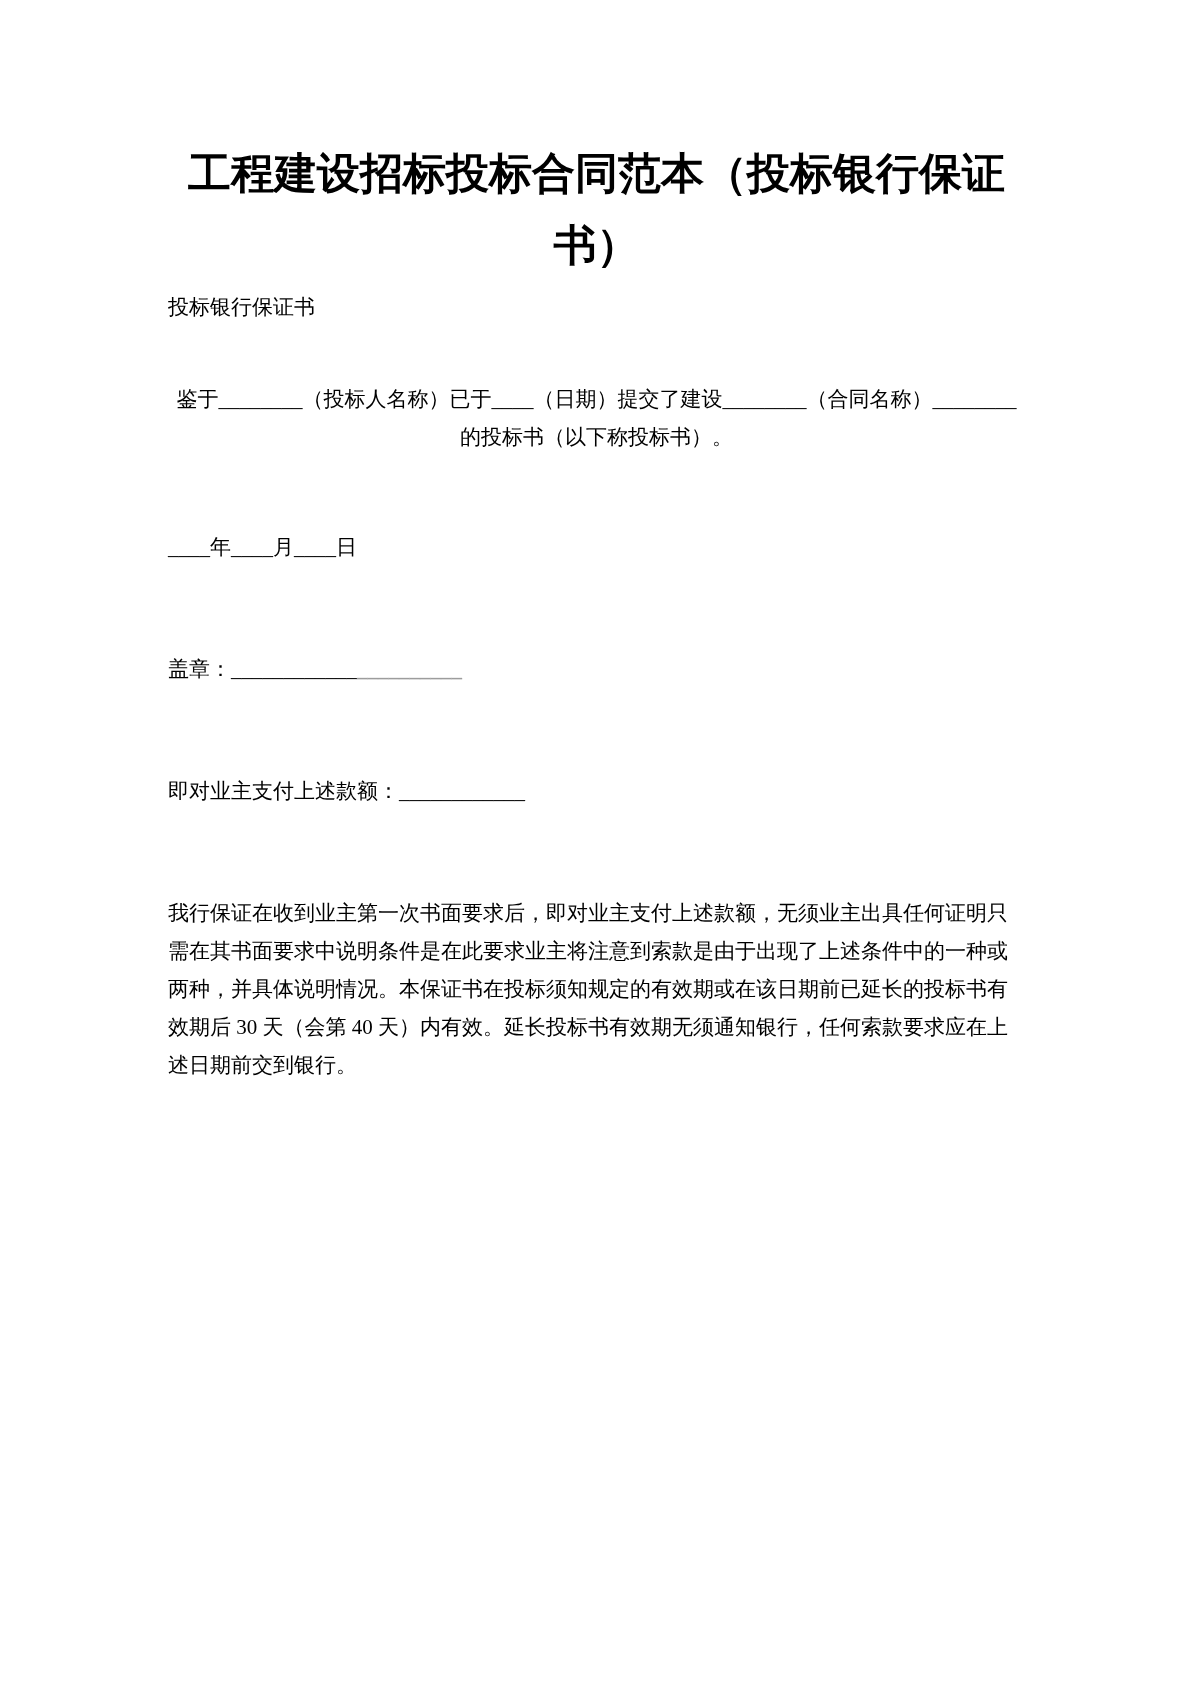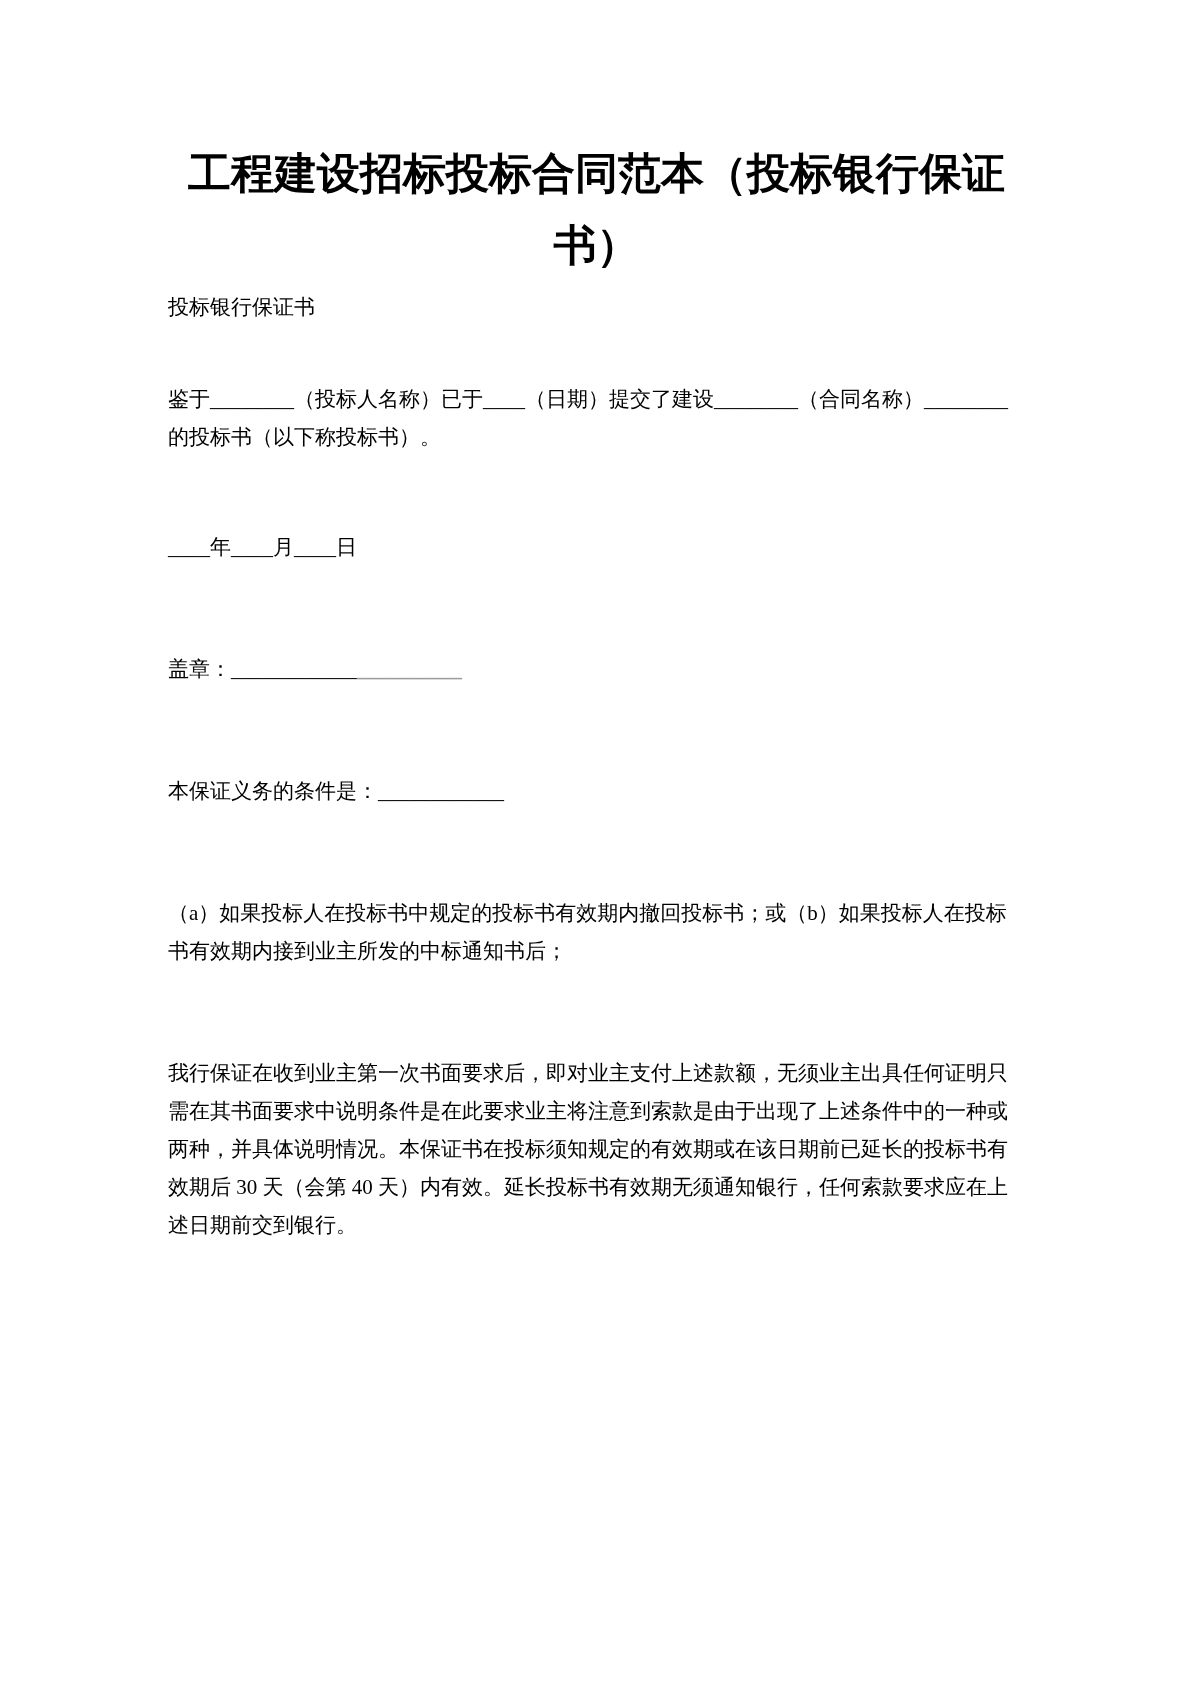--- a/index.html
+++ b/index.html
@@ -32,21 +32,21 @@
     letter-spacing: 0;
   }
   .para {
     font-size: 21px;
     line-height: 38px;
     margin: 0 0 84px 0;
     text-align: left;
     word-break: break-all;
   }
   .para.subtitle { margin-bottom: 54px; }
-  .para.whereas  { margin-bottom: 72px; }
+  .para.whereas  { margin-bottom: 72px; text-align: center; }
   .seal-line-light {
     color: var(--underline-light);
     font-weight: bold;
   }
 </style>
 </head>
 <body>
 
 <div class="page">
 
@@ -56,20 +56,19 @@
 
   <p class="para whereas">鉴于________（投标人名称）已于____（日期）提交了建设________（合同名称）________的投标书（以下称投标书）。</p>
 
 
   <p class="para">____年____月____日</p>
 
   <p class="para">
     <span>盖章：</span><span class="seal-line-dark">____________</span><span class="seal-line-light">__________</span>
   </p>
 
-  <p class="para">本保证义务的条件是：____________</p>
+  <p class="para">即对业主支付上述款额：____________</p>
 
-  <p class="para">（a）如果投标人在投标书中规定的投标书有效期内撤回投标书；或（b）如果投标人在投标书有效期内接到业主所发的中标通知书后；</p>
 
 
   <p class="para">我行保证在收到业主第一次书面要求后，即对业主支付上述款额，无须业主出具任何证明只需在其书面要求中说明条件是在此要求业主将注意到索款是由于出现了上述条件中的一种或两种，并具体说明情况。本保证书在投标须知规定的有效期或在该日期前已延长的投标书有效期后 30 天（会第 40 天）内有效。延长投标书有效期无须通知银行，任何索款要求应在上述日期前交到银行。</p>
 
 </div>
 
 </body></html>

